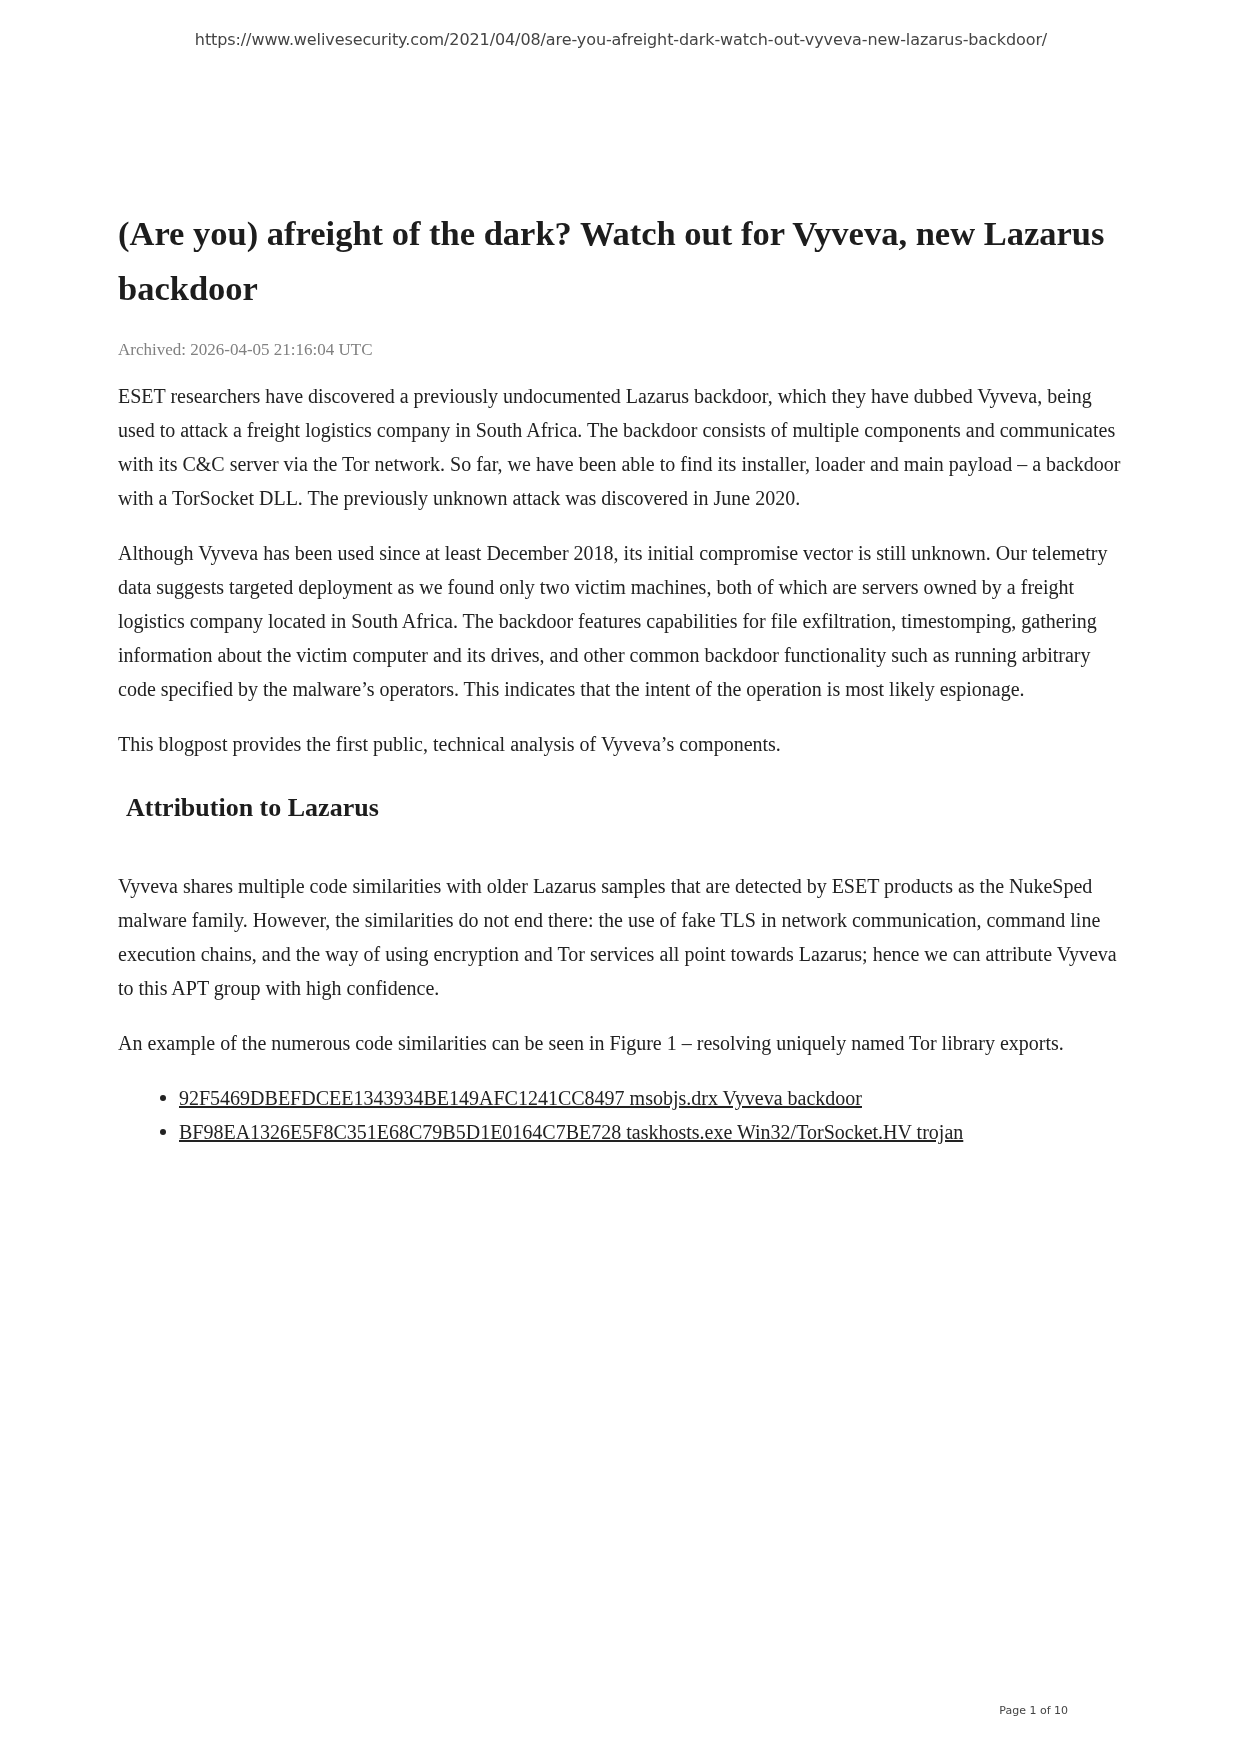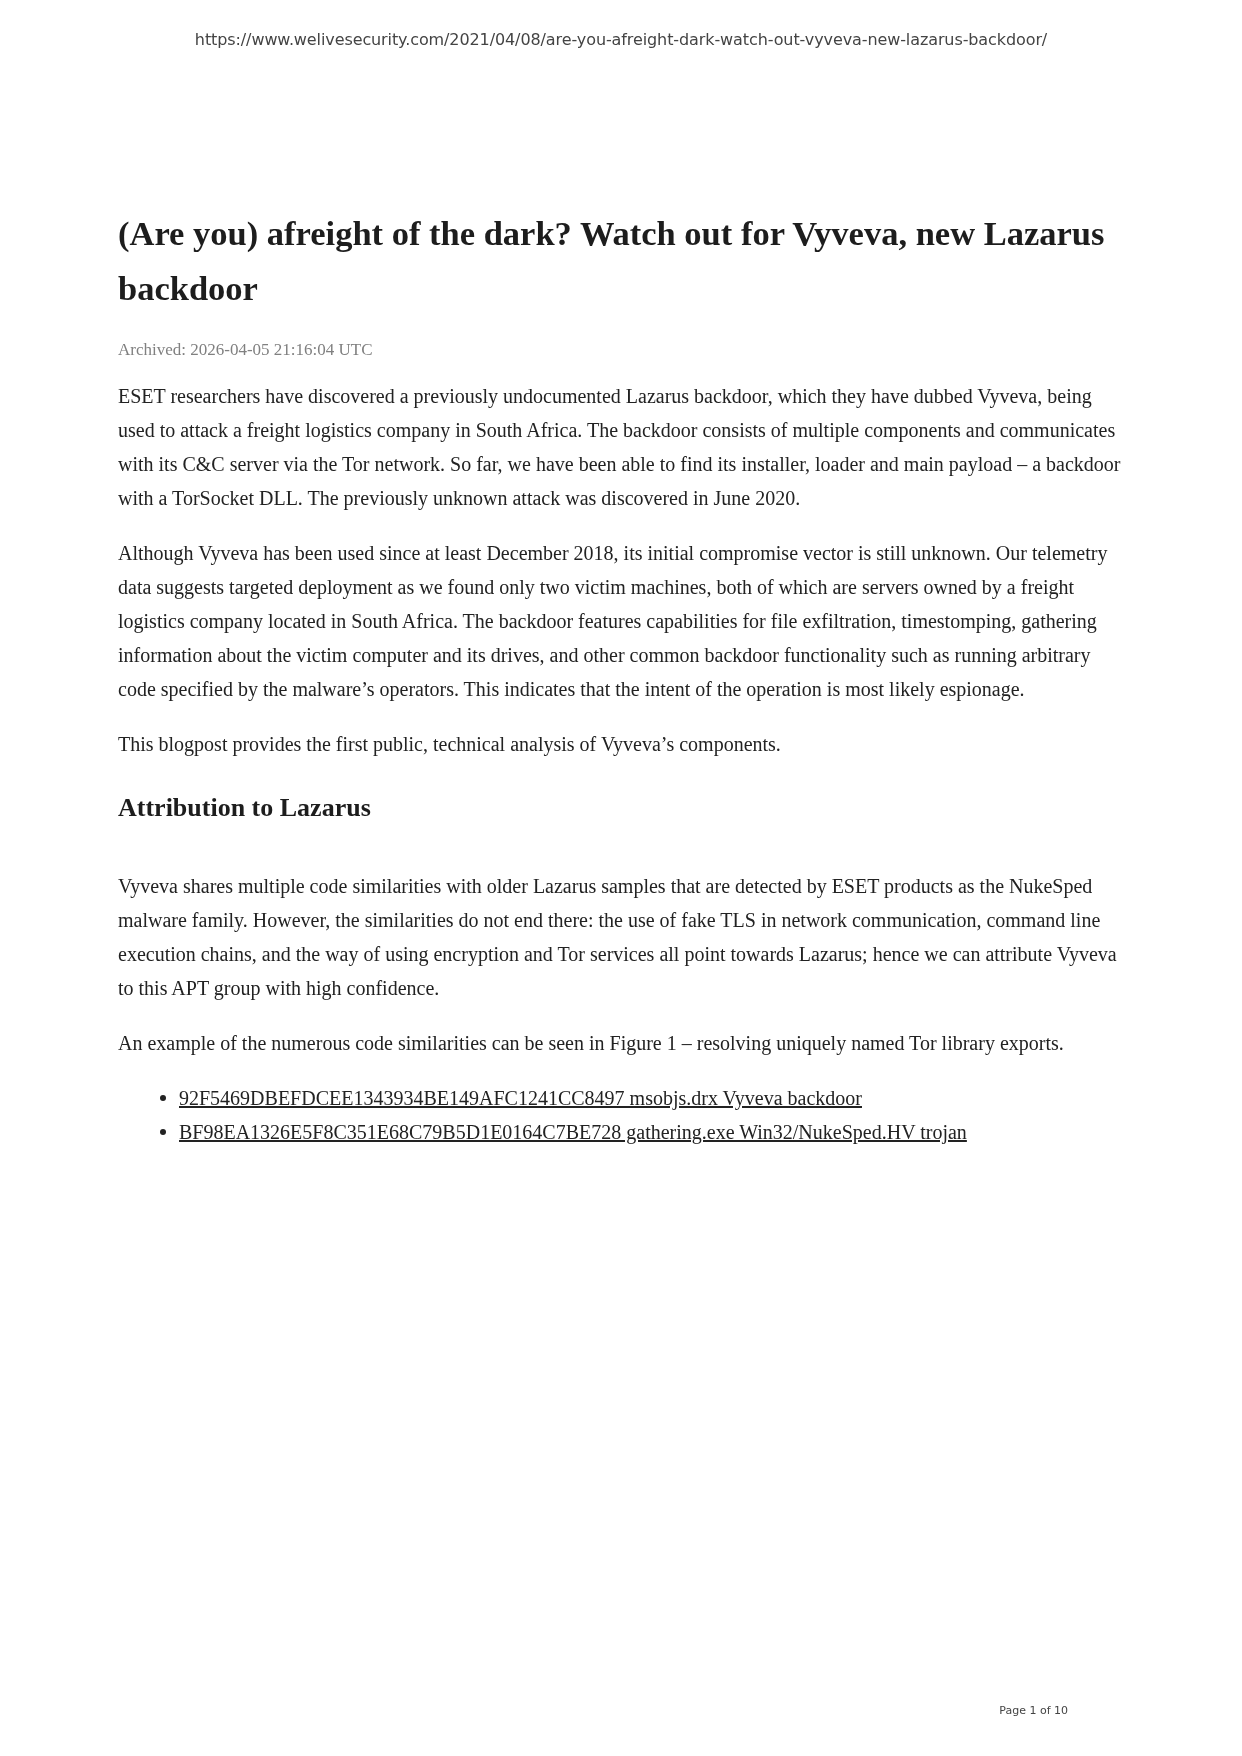--- a/index.html
+++ b/index.html
@@ -22,21 +22,21 @@
     margin-top: 22px; line-height: 24px;
   }
   p.body {
     font-family: "Liberation Serif", serif; font-size: 20px; line-height: 34px;
     color: #222; margin: 0;
   }
   p.p1 { margin-top: 17px; }
   p.follow { margin-top: 21px; }
   h2.section {
     font-family: "Liberation Serif", serif; font-weight: bold; font-size: 26px;
-    line-height: 34px; margin: 30px 0 0 0; color: #1d1d1d;
+    line-height: 34px; margin: 30px 0 0 8px; color: #1d1d1d;
   }
   p.after-h2 { margin-top: 44px; }
   ul.hashes {
     list-style: none; margin: 21px 0 0 0; padding: 0;
     font-family: "Liberation Serif", serif; font-size: 20px; line-height: 34px; color: #222; text-decoration: underline;
   }
   ul.hashes li { position: relative; padding-left: 61px; }
   ul.hashes li .bullet {
     position: absolute; left: 42px; top: 14px; width: 6px; height: 6px; border-radius: 50%; background: #222;
   }
@@ -62,18 +62,18 @@
   <p class="body after-h2">Vyveva shares multiple code similarities with older Lazarus samples that are detected by ESET products as the NukeSped malware family. However, the similarities do not end there: the use of fake TLS in network communication, command line execution chains, and the way of using encryption and Tor services all point towards Lazarus; hence we can attribute Vyveva to this APT group with high confidence.</p>
   <p class="body follow">An example of the numerous code similarities can be seen in Figure 1 – resolving uniquely named Tor library exports.</p>
 
   <ul class="hashes">
     <li>
       <span class="bullet"></span>
       <span>92F5469DBEFDCEE1343934BE149AFC1241CC8497 msobjs.drx Vyveva backdoor</span>
     </li>
     <li>
       <span class="bullet"></span>
-      <span>BF98EA1326E5F8C351E68C79B5D1E0164C7BE728 gathering.exe Win32/NukeSped.HV trojan</span>
+      <span>BF98EA1326E5F8C351E68C79B5D1E0164C7BE728 taskhosts.exe Win32/TorSocket.HV trojan</span>
     </li>
   </ul>
 </div>
 
 <div class="page-footer">Page 1 of 10</div>
 
 </body></html>

